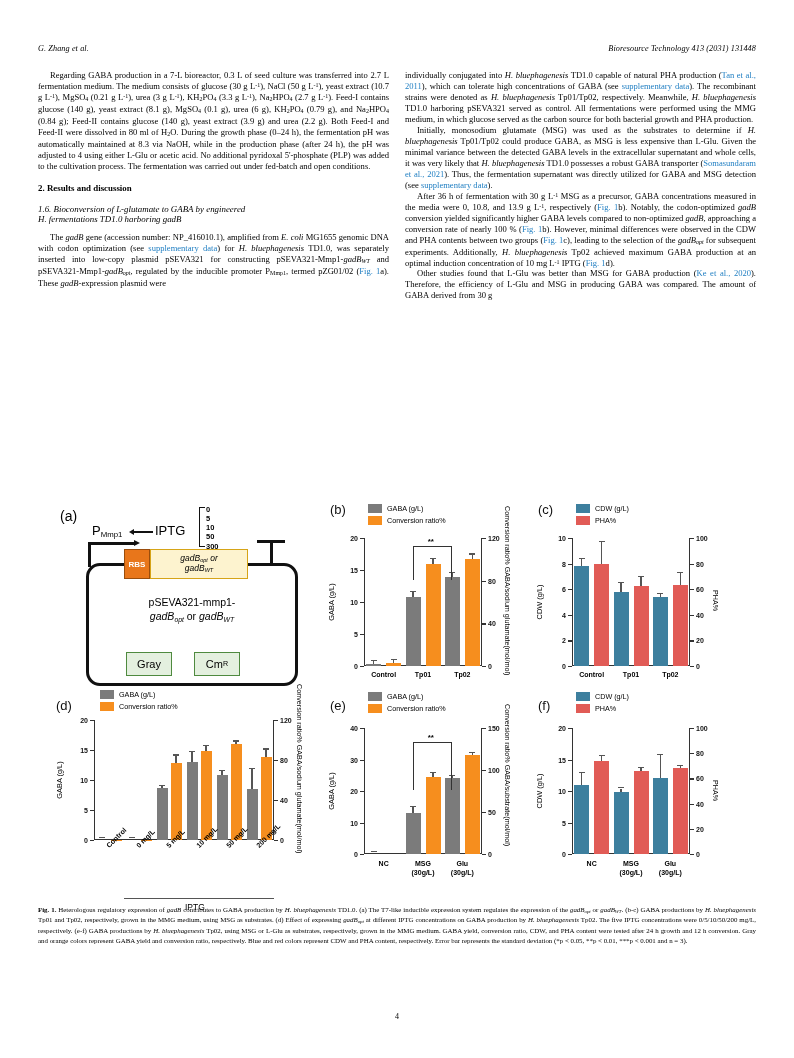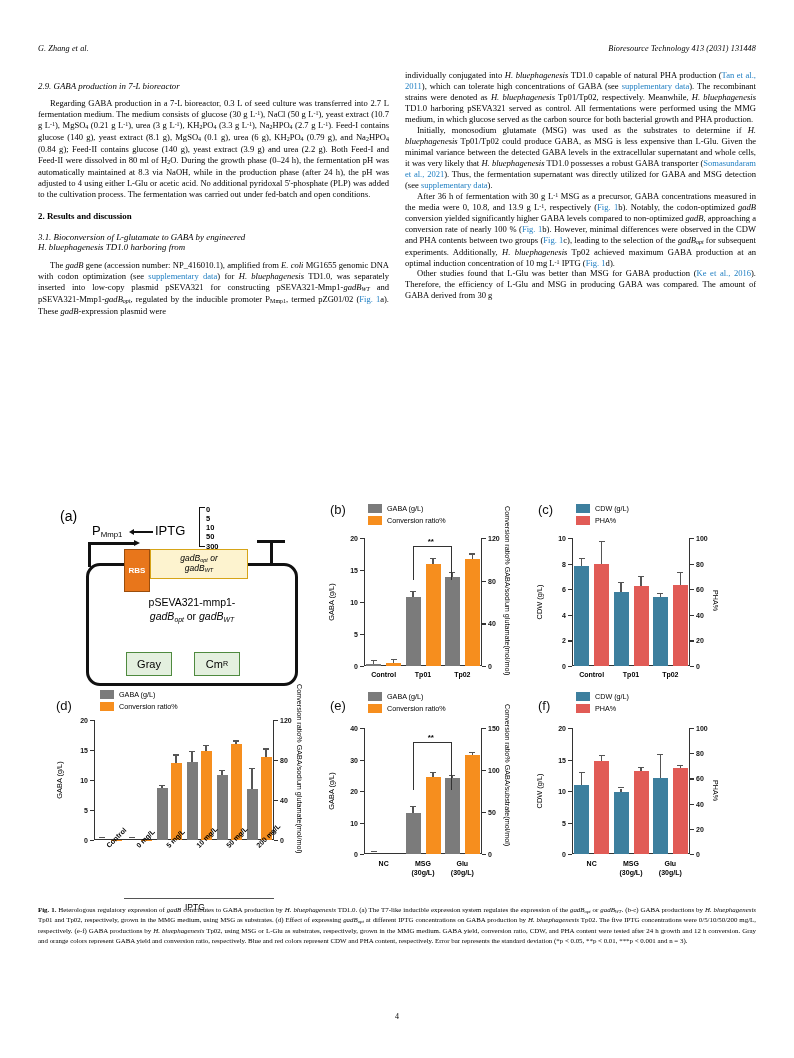--- a/index.html
+++ b/index.html
@@ -37,21 +37,21 @@
 
   
   .figure { position:absolute; left:38px; top:498px; width:718px; height:412px; }
   .panel { position:absolute; }
 
   
   .plasmid { left:22px; top:10px; width:258px; height:195px; }
   .plab { position:absolute; font-family:"Liberation Sans",sans-serif; font-size:14px; }
   .ring { position:absolute; left:26px; top:55px; width:212px; height:123px;
           border:3px solid #111; border-radius:14px; }
-  .box-rbs { position:absolute; left:64px; top:41px; width:26px; height:43px;
+  .box-rbs { position:absolute; left:64px; top:41px; width:26px; height:30px;
              background:#e8761b; border:1.6px solid #9a4d0c; color:#fff;
              font-family:"Liberation Sans",sans-serif; font-size:8px; font-weight:700;
              display:flex; align-items:center; justify-content:center; }
   .box-gad { position:absolute; left:90px; top:41px; width:98px; height:30px;
              background:#fdf3cf; border:1.7px solid #d6a417;
              font-family:"Liberation Sans",sans-serif; font-size:8.5px; font-style:italic;
              display:flex; flex-direction:column; align-items:center; justify-content:center;
              line-height:1.15; }
   .box-orit { position:absolute; left:66px; top:144px; width:46px; height:24px;
               background:#e4f0df; border:1.7px solid #4f8a3f;
@@ -127,42 +127,41 @@
 
   <div class="runhead">
     <div class="left">G. Zhang et al.</div>
     <div class="right">Bioresource Technology 413 (2031) 131448</div>
   </div>
 
   <div class="cols">
 
     <div class="col">
 
-      <div class="sec-h2">2.9.  GABA production in 7-L bioreactor</div>
 
       <p class="indent">Regarding GABA production in a 7-L bioreactor, 0.3 L of seed culture was transferred into 2.7 L fermentation medium. The medium consists of glucose (30 g L<sup>-1</sup>), NaCl (50 g L<sup>-1</sup>), yeast extract (10.7 g L<sup>-1</sup>), MgSO<sub>4</sub> (0.21 g L<sup>-1</sup>), urea (3 g L<sup>-1</sup>), KH<sub>2</sub>PO<sub>4</sub> (3.3 g L<sup>-1</sup>), Na<sub>2</sub>HPO<sub>4</sub> (2.7 g L<sup>-1</sup>). Feed-I contains glucose (140 g), yeast extract (8.1 g), MgSO<sub>4</sub> (0.1 g), urea (6 g), KH<sub>2</sub>PO<sub>4</sub> (0.79 g), and Na<sub>2</sub>HPO<sub>4</sub> (0.84 g); Feed-II contains glucose (140 g), yeast extract (3.9 g) and urea (2.2 g). Both Feed-I and Feed-II were dissolved in 80 ml of H<sub>2</sub>O. During the growth phase (0–24 h), the fermentation pH was automatically maintained at 8.3 via NaOH, while in the production phase (after 24 h), the pH was adjusted to 4 using either L-Glu or acetic acid. No additional pyridoxal 5'-phosphate (PLP) was added to the cultivation process. The fermentation was carried out under fed-batch and open conditions.</p>
 
       <div class="sec-h">2.  Results and discussion</div>
 
       <div class="sec-h2 tight">
-        <span>3.1.  Bioconversion of L-glutamate to GABA by engineered</span><br>
-        <span>H. bluephagenesis TD1.0 harboring from</span>
+        <span>1.6.  Bioconversion of L-glutamate to GABA by engineered</span><br>
+        <span>H. fermentations TD1.0 harboring gadB</span>
       </div>
 
       <p class="indent">The <i>gadB</i> gene (accession number: NP_416010.1), amplified from <i>E. coli</i> MG1655 genomic DNA with codon optimization (see <a class="ref" href="#">supplementary data</a>) for <i>H. bluephagenesis</i> TD1.0, was separately inserted into low-copy plasmid pSEVA321 for constructing pSEVA321-Mmp1-<i>gadB</i><sub><i>WT</i></sub> and pSEVA321-Mmp1-<i>gadB</i><sub><i>opt</i></sub>, regulated by the inducible promoter P<sub>Mmp1</sub>, termed pZG01/02 (<a class="ref" href="#">Fig. 1</a>a). These <i>gadB</i>-expression plasmid were</p>
     </div>
 
     <div class="col">
       <p>individually conjugated into <i>H. bluephagenesis</i> TD1.0 capable of natural PHA production (<a class="ref" href="#">Tan et al., 2011</a>), which can tolerate high concentrations of GABA (see <a class="ref" href="#">supplementary data</a>). The recombinant strains were denoted as <i>H. bluephagenesis</i> Tp01/Tp02, respectively. Meanwhile, <i>H. bluephagenesis</i> TD1.0 harboring pSEVA321 served as control. All fermentations were performed using the MMG medium, in which glucose served as the carbon source for both bacterial growth and PHA production.</p>
 
       <p class="indent">Initially, monosodium glutamate (MSG) was used as the substrates to determine if <i>H. bluephagenesis</i> Tp01/Tp02 could produce GABA, as MSG is less expensive than L-Glu. Given the minimal variance between the detected GABA levels in the extracellular supernatant and whole cells, it was very likely that <i>H. bluephagenesis</i> TD1.0 possesses a robust GABA transporter (<a class="ref" href="#">Somasundaram et al., 2021</a>). Thus, the fermentation supernatant was directly utilized for GABA and MSG detection (see <a class="ref" href="#">supplementary data</a>).</p>
 
       <p class="indent">After 36 h of fermentation with 30 g L<sup>-1</sup> MSG as a precursor, GABA concentrations measured in the media were 0, 10.8, and 13.9 g L<sup>-1</sup>, respectively (<a class="ref" href="#">Fig. 1</a>b). Notably, the codon-optimized <i>gadB</i> conversion yielded significantly higher GABA levels compared to non-optimized <i>gadB</i>, approaching a conversion rate of nearly 100 % (<a class="ref" href="#">Fig. 1</a>b). However, minimal differences were observed in the CDW and PHA contents between two groups (<a class="ref" href="#">Fig. 1</a>c), leading to the selection of the <i>gadB</i><sub><i>opt</i></sub> for subsequent experiments. Additionally, <i>H. bluephagenesis</i> Tp02 achieved maximum GABA production at an optimal induction concentration of 10 mg L<sup>-1</sup> IPTG (<a class="ref" href="#">Fig. 1</a>d).</p>
 
-      <p class="indent">Other studies found that L-Glu was better than MSG for GABA production (<a class="ref" href="#">Ke et al., 2016</a>). Therefore, the efficiency of L-Glu and MSG in producing GABA was compared. The amount of GABA derived from 30 g</p>
+      <p class="indent">Other studies found that L-Glu was better than MSG for GABA production (<a class="ref" href="#">Ke et al., 2020</a>). Therefore, the efficiency of L-Glu and MSG in producing GABA was compared. The amount of GABA derived from 30 g</p>
     </div>
   </div>
 
   <div class="figure">
 
     <div class="panel plasmid">
       <div class="plab" style="left:0; top:0;">(a)</div>
 
       <div class="pmmp"><span>P</span><sub style="font-size:60%">Mmp1</sub></div>
       <div class="arrow-left"></div>

